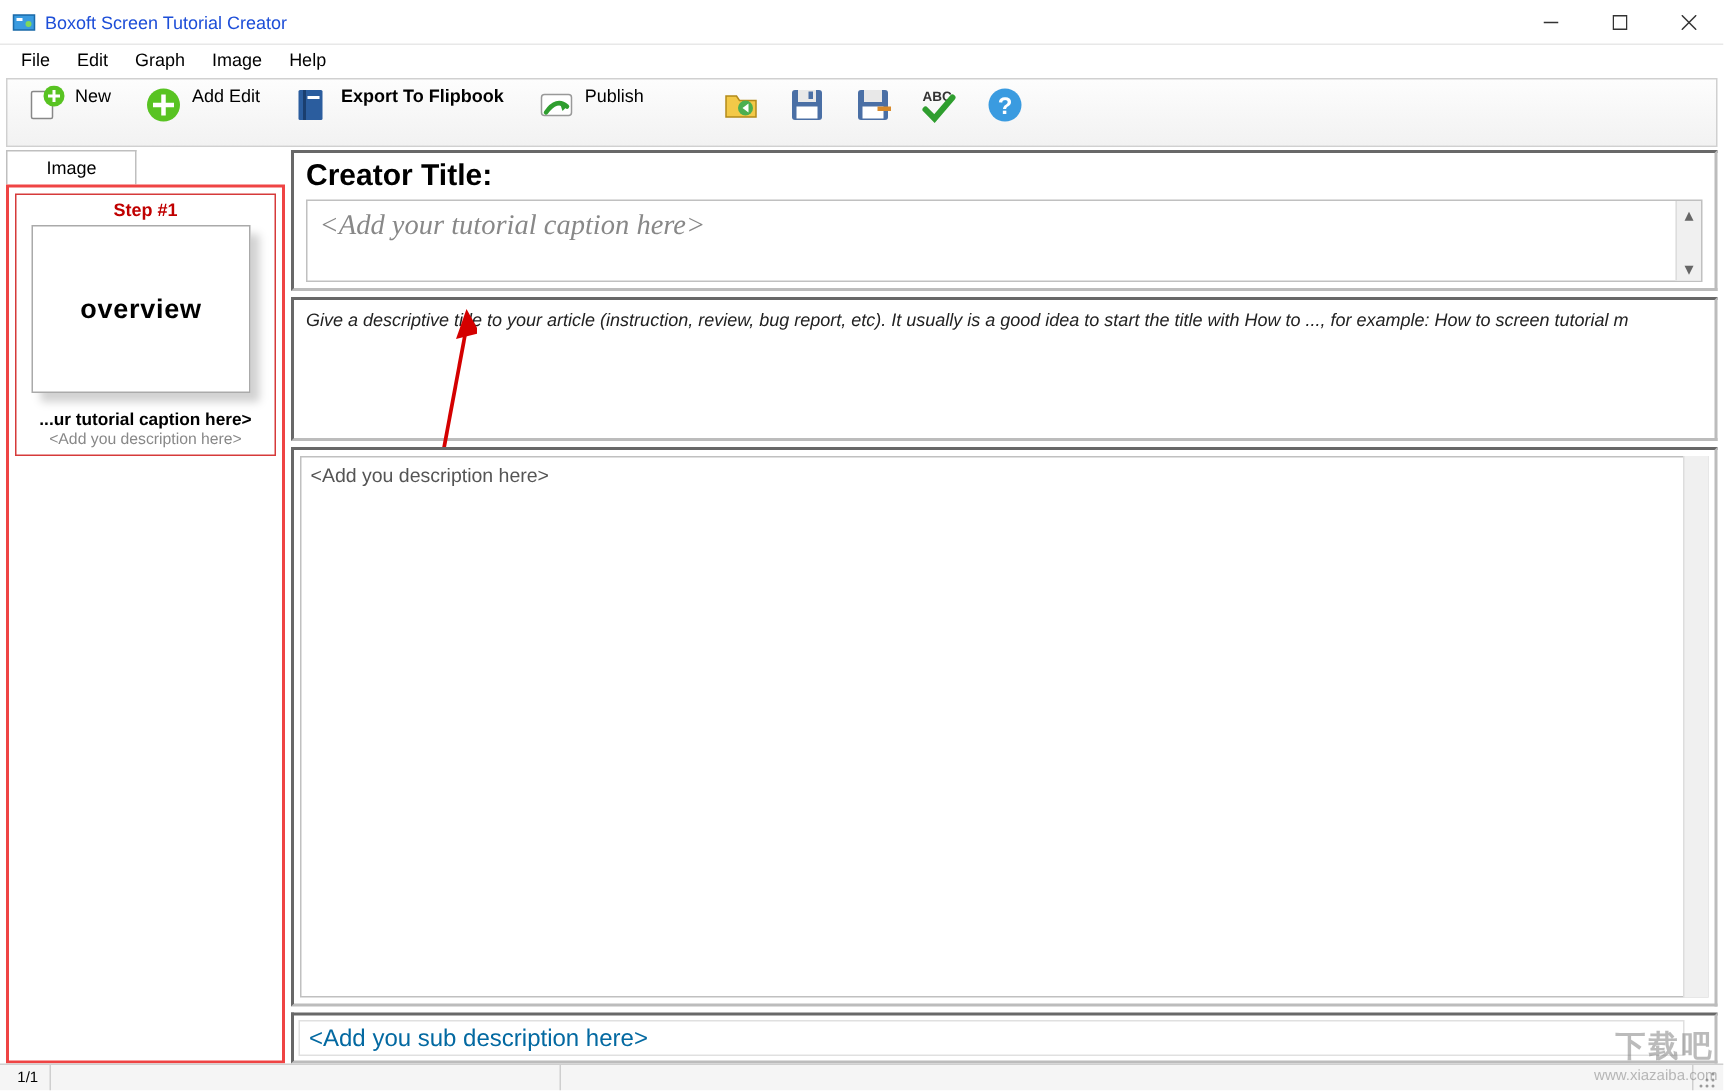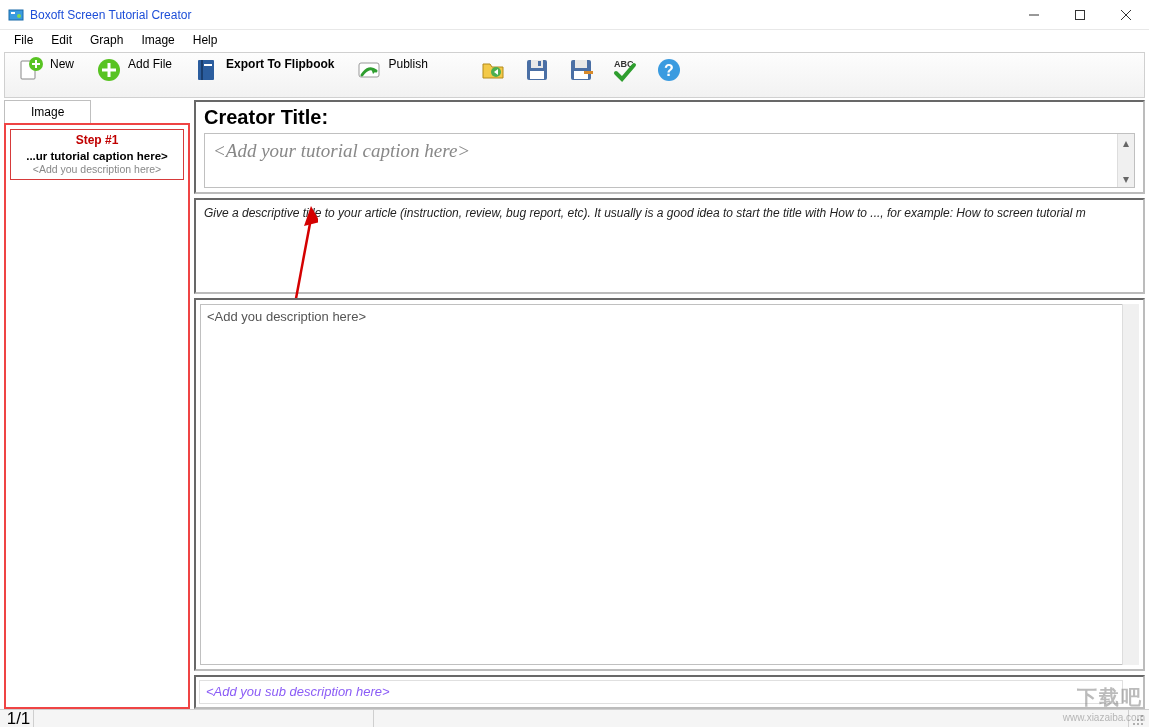--- a/index.html
+++ b/index.html
@@ -46,23 +46,23 @@
 .hint-panel { height: 96px; padding: 6px 8px; }
 .hint-text { font-style: italic; font-family: Verdana, sans-serif; font-size: 12px; color:#222; white-space: nowrap; overflow:hidden; }
 
 .desc-panel { flex:1; position:relative; }
 .desc-input { position:absolute; inset:4px; border:1px solid #c0c0c0; padding:4px 6px; overflow:hidden; }
 .desc-placeholder { color:#555; font-size:13px; }
 .desc-scroll { position:absolute; right:4px; top:4px; bottom:4px; width:17px; background:#f0f0f0; border-left:1px solid #ddd; }
 
 .sub-panel { height: 34px; position:relative; }
 .sub-input { position:absolute; inset:3px 20px 3px 3px; border:1px solid #e0e0e0; padding:3px 6px; }
-.sub-placeholder { color:#8b5cf6; font-style: italic; font-size:13px; }
-
-.statusbar { height: 18px; border-top: 1px solid #cfcfcf; display:flex; align-items:center; font-size:17px; padding:0 4px; background:#f5f5f5; }
+.sub-placeholder { color:#0369a1; font-size:16px; }
+
+.statusbar { height: 18px; border-top: 1px solid #cfcfcf; display:flex; align-items:center; font-size:10px; padding:0 4px; background:#f5f5f5; }
 .status-cell { border-right: 1px solid #cfcfcf; padding: 0 6px; height:100%; display:flex; align-items:center; }
 .status-cell:first-child { width:20px; padding:0 2px; justify-content:center; }
 .status-cell.wide { width: 340px; }
 .status-grip { margin-left:auto; width:16px; height:16px; color:#999; }
 
 .watermark { position: fixed; right: 6px; bottom: 16px; font-size: 20px; font-weight: bold; font-family: "Microsoft YaHei", sans-serif; color: rgba(120,120,120,0.5); letter-spacing:2px; pointer-events:none; }
 .watermark-sub { position: fixed; right: 4px; bottom: 4px; font-size: 10px; color: rgba(120,120,120,0.5); pointer-events:none; }
 
 .arrow-overlay { position:absolute; left:52px; top:6px; width:70px; height:200px; pointer-events:none; }
 </style>
@@ -119,21 +119,21 @@
     <span>New</span>
   </div>
   <div class="tbtn">
     <span class="ico">
         <svg viewBox="0 0 26 26">
           <circle cx="13" cy="13" r="11" fill="#58c322"></circle>
           <line x1="13" y1="6" x2="13" y2="20" stroke="#fff" stroke-width="3"></line>
           <line x1="6" y1="13" x2="20" y2="13" stroke="#fff" stroke-width="3"></line>
         </svg>
       </span>
-    <span>Add File</span>
+    <span>Add Edit</span>
   </div>
   <div class="tbtn">
     <span class="ico">
         <svg viewBox="0 0 26 26">
           <rect x="4" y="3" width="16" height="20" rx="1" fill="#2b5d9e"></rect>
           <rect x="7" y="3" width="2" height="20" fill="#1a3e6e"></rect>
           <rect x="10" y="7" width="8" height="2" fill="#fff"></rect>
         </svg>
       </span>
     <span style="font-weight:bold">Export To Flipbook</span>
@@ -198,20 +198,26 @@
 
 <div class="workspace">
 
   <div class="left-col">
     <div class="left-tabs">
       <div class="left-tab">Image</div>
     </div>
     <div class="left-panel">
       <div class="step-card">
         <div class="step-title">Step #1</div>
+        <div class="thumb-wrap">
+          <div class="thumb-shadow"></div>
+          <div class="thumb">
+              <span class="thumb-text">overview</span>
+            </div>
+        </div>
         <div class="step-caption">...ur tutorial caption here&gt;</div>
         <div class="step-subcap">&lt;Add you description here&gt;</div>
       </div>
     </div>
   </div>
 
   <div class="right-col">
     <div class="panel title-panel">
       <div class="title-label">Creator Title:</div>
       <div class="title-input-wrap">

